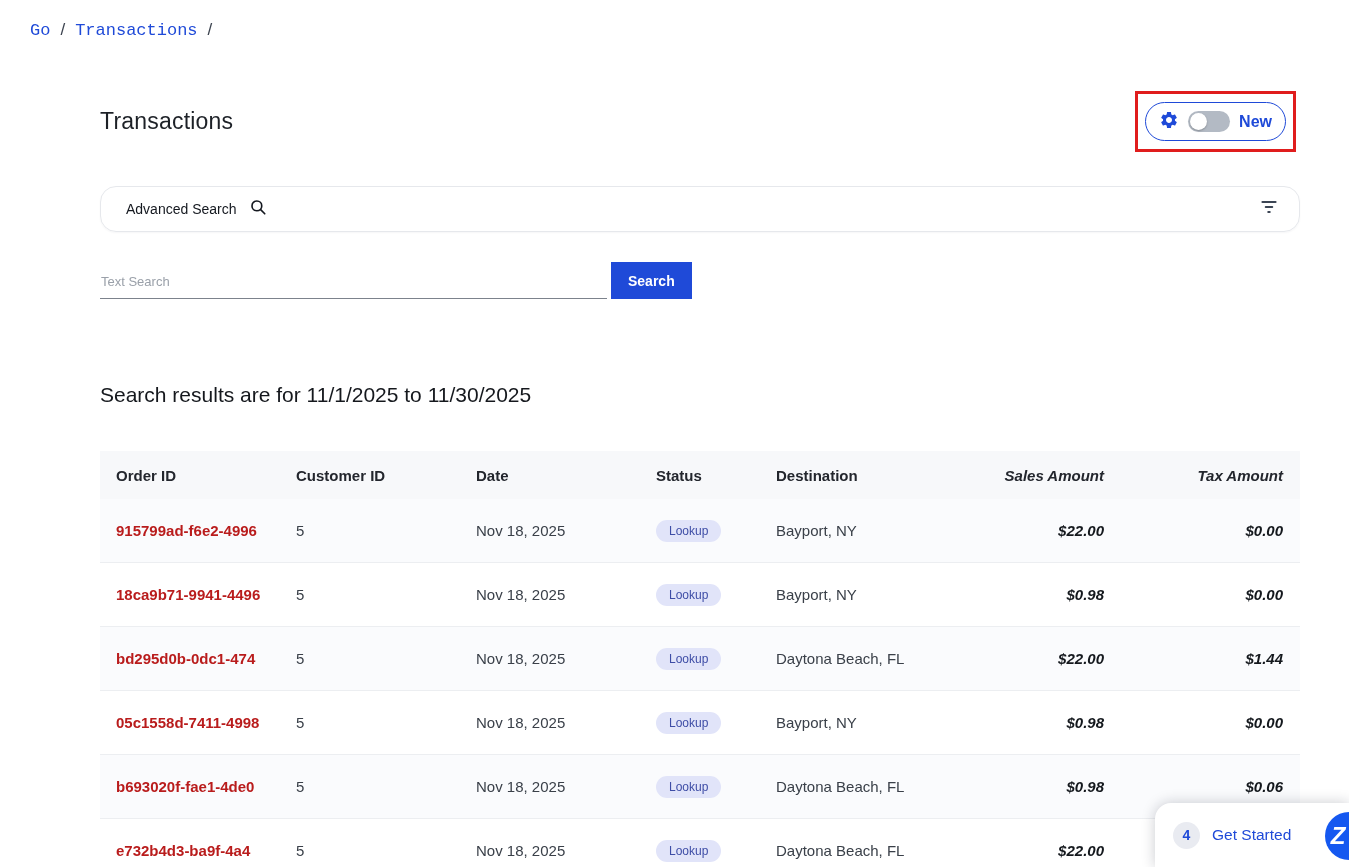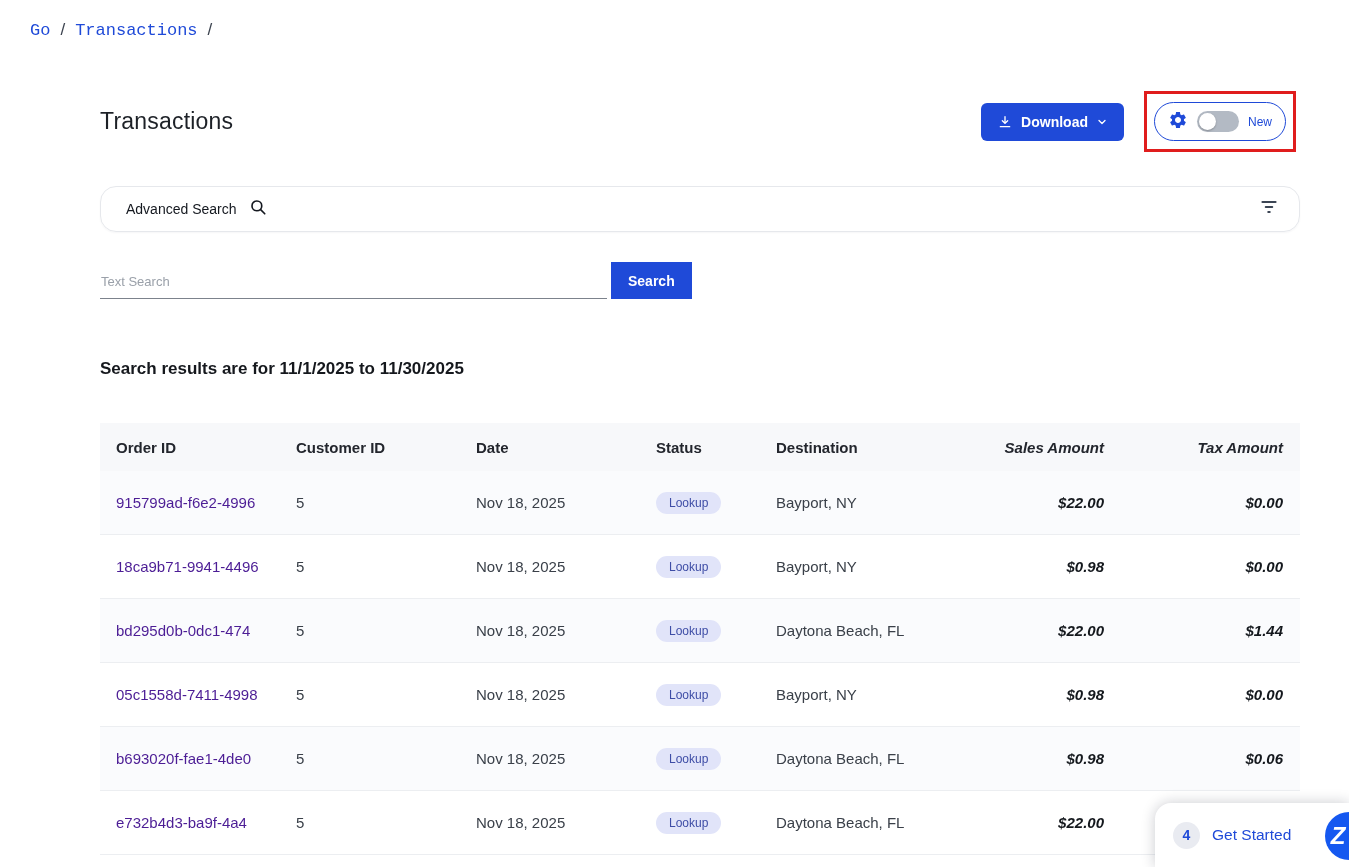--- a/index.html
+++ b/index.html
@@ -29,49 +29,49 @@
   .btn.primary{background:var(--primary);color:#fff;}
   .btn.outline{border-color:var(--primary);color:var(--primary);background:#fff;}
   .btn svg{display:block;}
 
   .toggle-wrap{position:relative;margin-left:12px;margin-right:14px;}
   .toggle-group{display:inline-flex;align-items:center;gap:9px;height:39px;padding:0 13px;
        border:1px solid var(--primary);border-radius:20px;background:#fff;cursor:pointer;}
   .switch{position:relative;width:42px;height:21px;border-radius:11px;background:#b3bac4;flex:none;}
   .switch .knob{position:absolute;left:2px;top:2px;width:17px;height:17px;border-radius:50%;background:#fff;
        box-shadow:0 1px 2px rgba(0,0,0,.25);}
-  .new-label{font-size:12px;color:var(--primary);font-weight:400;}
+  .new-label{font-size:16px;color:var(--primary);font-weight:700;}
   .annotation{position:absolute;inset:-11px -10px;border:3px solid #e01d1d;pointer-events:none;}
 
   
   .adv-search{margin-top:45px;height:46px;border:1px solid var(--border);border-radius:16px;
       box-shadow:0 1px 2px rgba(16,24,40,.04);display:flex;align-items:center;padding:0 20px;gap:12px;}
   .adv-search .label{font-size:14px;font-weight:500;color:#14181f;margin-left:5px;}
   .adv-search .spacer{flex:1;}
 
   
   .text-search-row{margin-top:30px;display:flex;align-items:flex-end;gap:4px;}
   .text-input{width:507px;border:none;border-bottom:1px solid #7c828c;font-size:13px;padding:6px 1px 9px;
       outline:none;color:#2a2f37;background:transparent;font-family:inherit;}
   .text-input::placeholder{color:#9aa0a9;}
   .search-btn{height:37px;padding:0 17px;border:none;border-radius:0;background:var(--primary);color:#fff;
       font-size:14px;font-weight:600;cursor:pointer;font-family:inherit;}
 
   
-  .results-heading{margin-top:60px;font-size:17px;font-weight:700;color:#15181d;}
+  .results-heading{margin-top:84px;font-size:21px;font-weight:400;color:#15181d;}
 
   
   .table{margin-top:44px;width:1200px;}
   .t-header,.t-row{display:grid;grid-template-columns:196px 180px 180px 120px 180px 148px 179px;
       padding-right:17px;align-items:center;}
   .t-header{height:48px;background:#f7f8fa;font-size:15px;font-weight:700;color:#23262d;}
   .t-row{height:64px;border-bottom:1px solid #eceef1;font-size:15px;color:#3a4049;}
   .t-row:nth-child(odd){background:#fafbfd;}
   .c-order{padding-left:16px;white-space:nowrap;overflow:hidden;}
-  .td.c-order{font-weight:400;color:#4c1d95;}
+  .td.c-order{font-weight:700;color:#b91c1c;}
   .c-sales,.c-tax{text-align:right;font-style:italic;}
   .td.c-sales,.td.c-tax{font-weight:700;color:#14181d;}
   .badge{display:inline-block;background:#e1e4f9;color:#3e4da6;font-size:12px;font-weight:500;
       padding:5px 13px;border-radius:999px;line-height:1;}
 
   
   .launcher{position:absolute;right:0;bottom:0;height:64px;width:194px;background:#fff;
       border-top-left-radius:16px;box-shadow:0 0 14px rgba(16,24,40,.22);
       display:flex;align-items:center;gap:12px;padding-left:18px;}
   .count-badge{width:27px;height:27px;border-radius:50%;background:#e9ebf1;color:var(--primary);
@@ -93,35 +93,20 @@
     <span class="sep">/</span>
   </nav>
 
   <div class="content">
 
     <div class="header-row">
       <h1 class="page-title">Transactions</h1>
 
       <div class="actions">
 
-        <button class="btn primary">
-          <span>
-            <svg width="16" height="16" viewBox="0 0 24 24" fill="none" stroke="#ffffff" stroke-width="2" stroke-linecap="round" stroke-linejoin="round">
-              <path d="M12 4v9"></path>
-                <path d="M8 10l4 4 4-4"></path>
-                <path d="M5 19h14"></path>
-            </svg>
-          </span>
-          <span>Download</span>
-          <span>
-            <svg width="12" height="12" viewBox="0 0 24 24" fill="none" stroke="#ffffff" stroke-width="2.6" stroke-linecap="round" stroke-linejoin="round">
-              <path d="M6 9l6 6 6-6"></path>
-            </svg>
-          </span>
-        </button>
 
 
         <span class="toggle-wrap">
           <span class="toggle-group">
             <span>
               <svg width="20" height="20" viewBox="0 0 24 24" fill="#1f4ad8">
                 <path d="M19.14 12.94c.04-.3.06-.61.06-.94 0-.32-.02-.64-.07-.94l2.03-1.58c.18-.14.23-.41.12-.61l-1.92-3.32c-.12-.22-.37-.29-.59-.22l-2.39.96c-.5-.38-1.03-.7-1.62-.94l-.36-2.54c-.04-.24-.24-.41-.48-.41h-3.84c-.24 0-.43.17-.47.41l-.36 2.54c-.59.24-1.13.57-1.62.94l-2.39-.96c-.22-.08-.47 0-.59.22L2.74 8.87c-.12.21-.08.47.12.61l2.03 1.58c-.05.3-.09.63-.09.94s.02.64.07.94l-2.03 1.58c-.18.14-.23.41-.12.61l1.92 3.32c.12.22.37.29.59.22l2.39-.96c.5.38 1.03.7 1.62.94l.36 2.54c.05.24.24.41.48.41h3.84c.24 0 .44-.17.47-.41l.36-2.54c.59-.24 1.13-.56 1.62-.94l2.39.96c.22.08.47 0 .59-.22l1.92-3.32c.12-.22.07-.47-.12-.61l-2.01-1.58zM12 15.6c-1.98 0-3.6-1.62-3.6-3.6s1.62-3.6 3.6-3.6 3.6 1.62 3.6 3.6-1.62 3.6-3.6 3.6z"></path>
               </svg>
             </span>
             <span class="switch">

